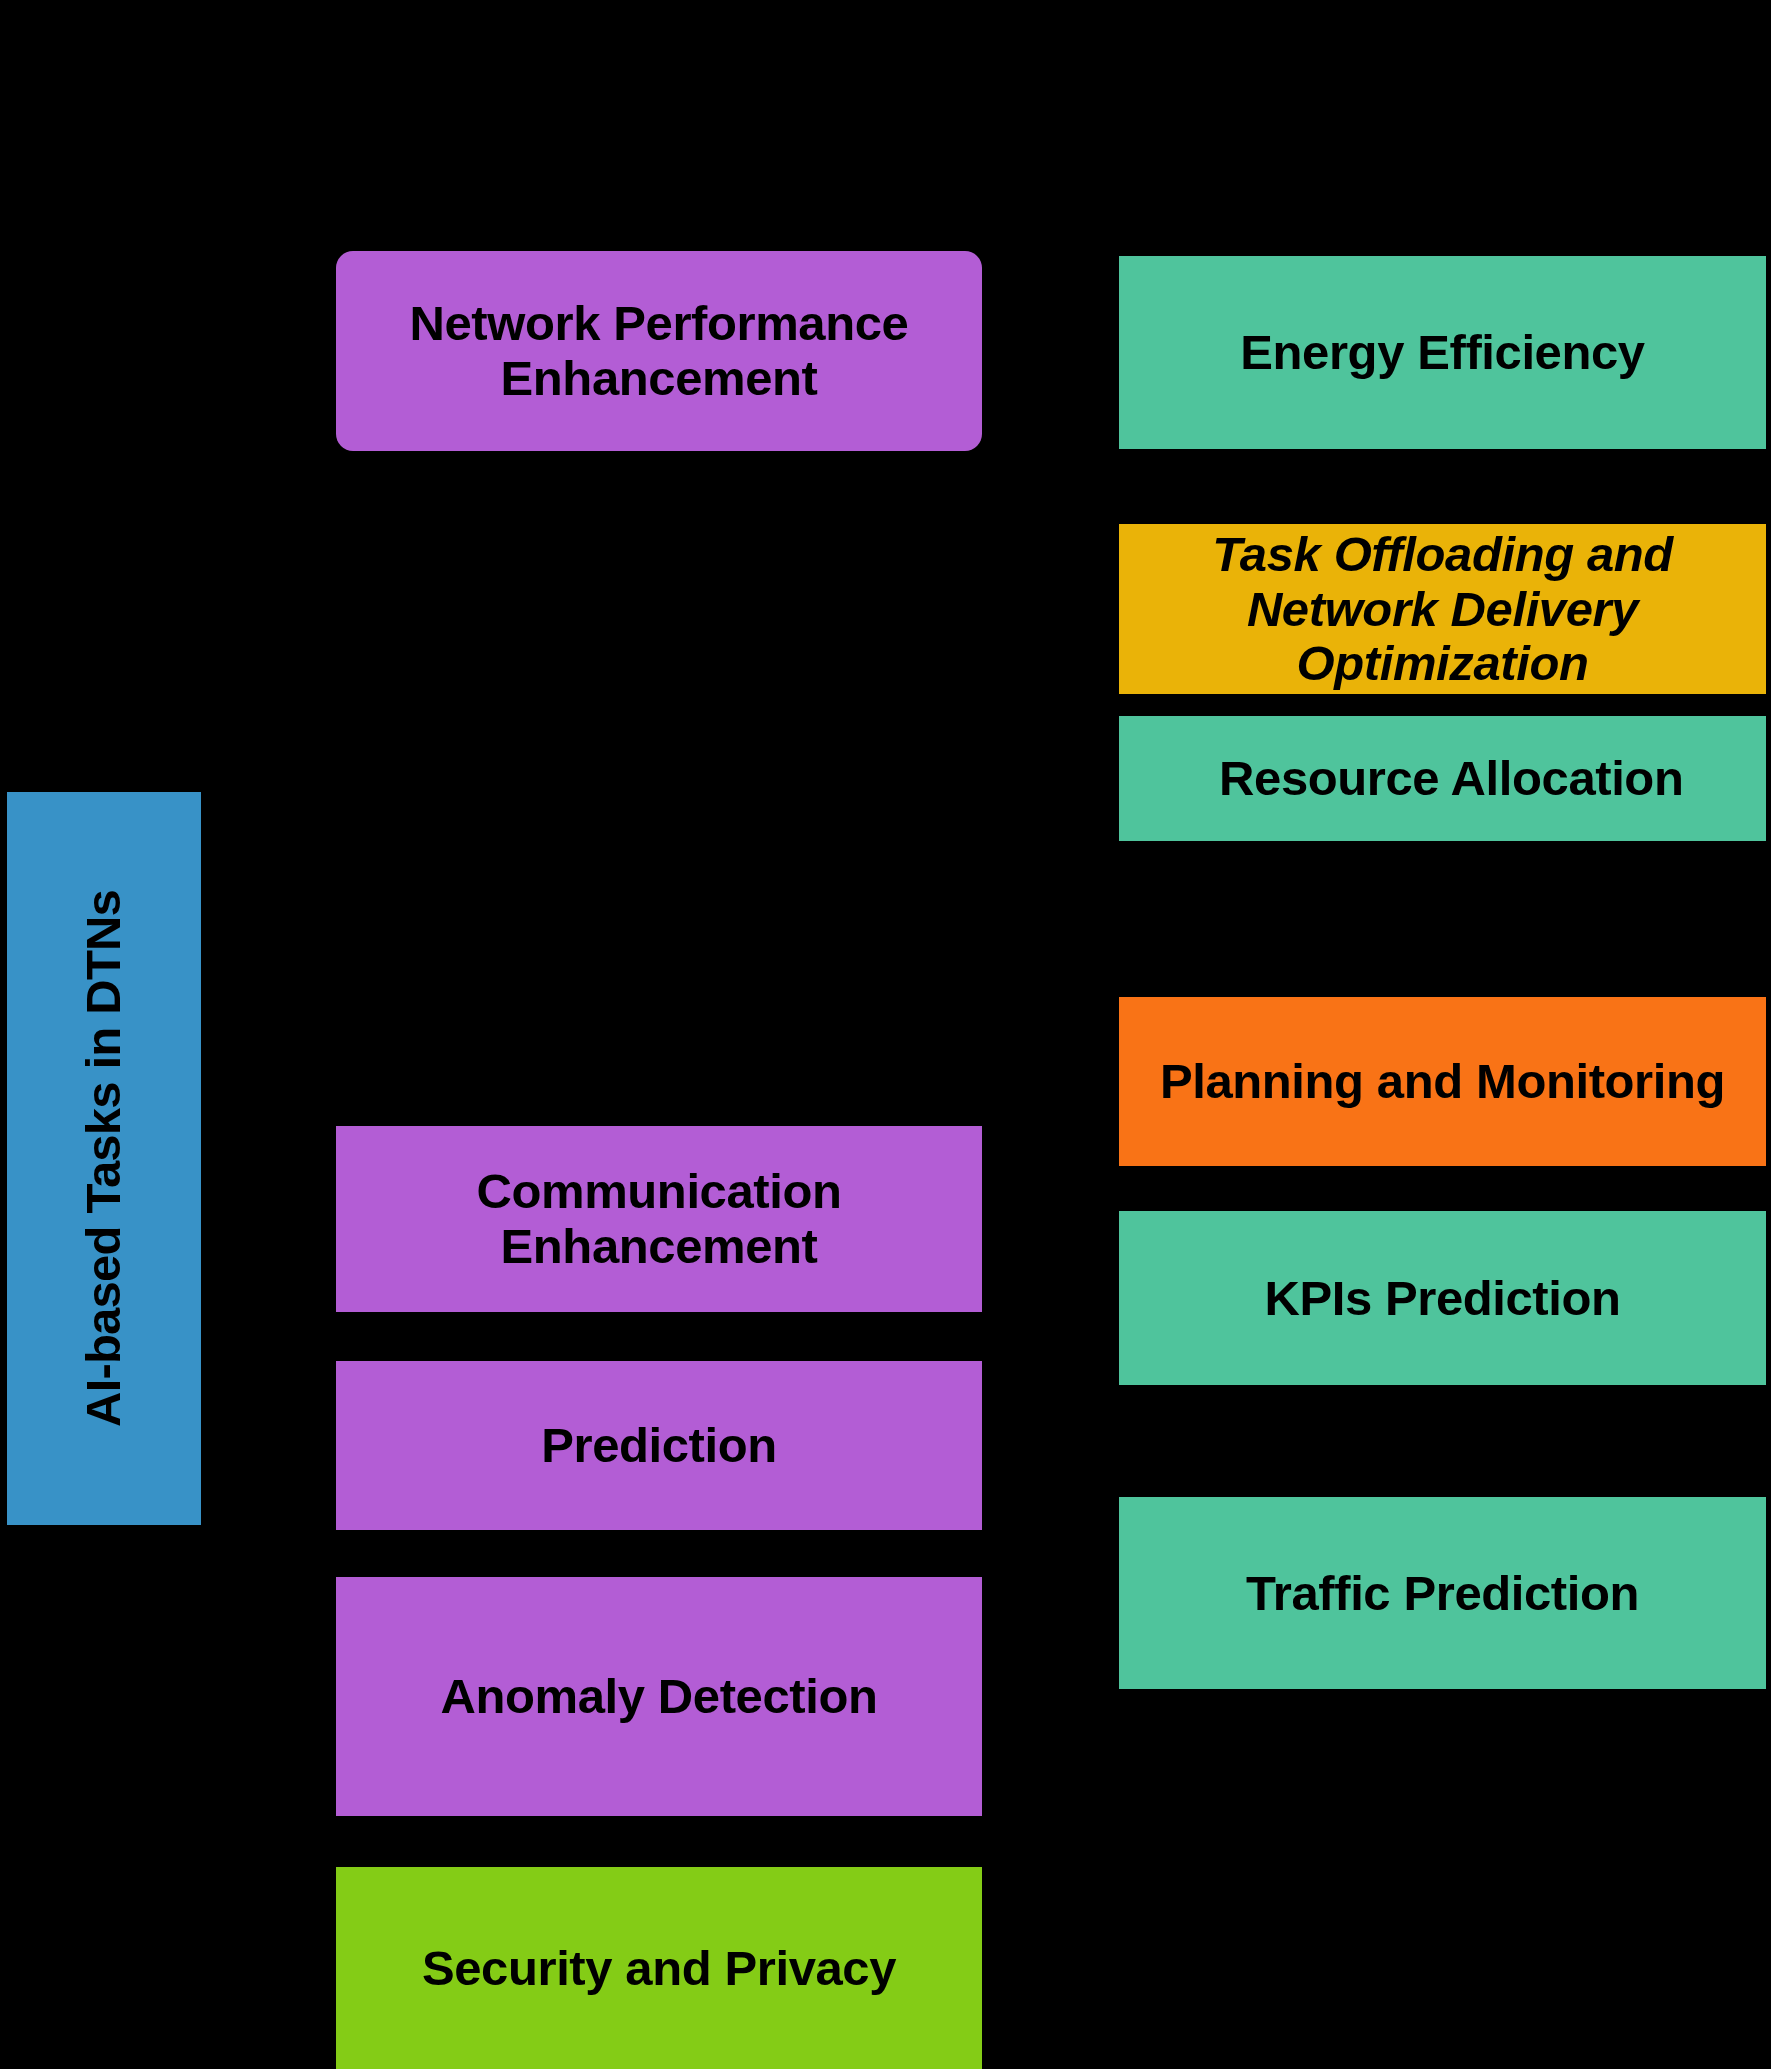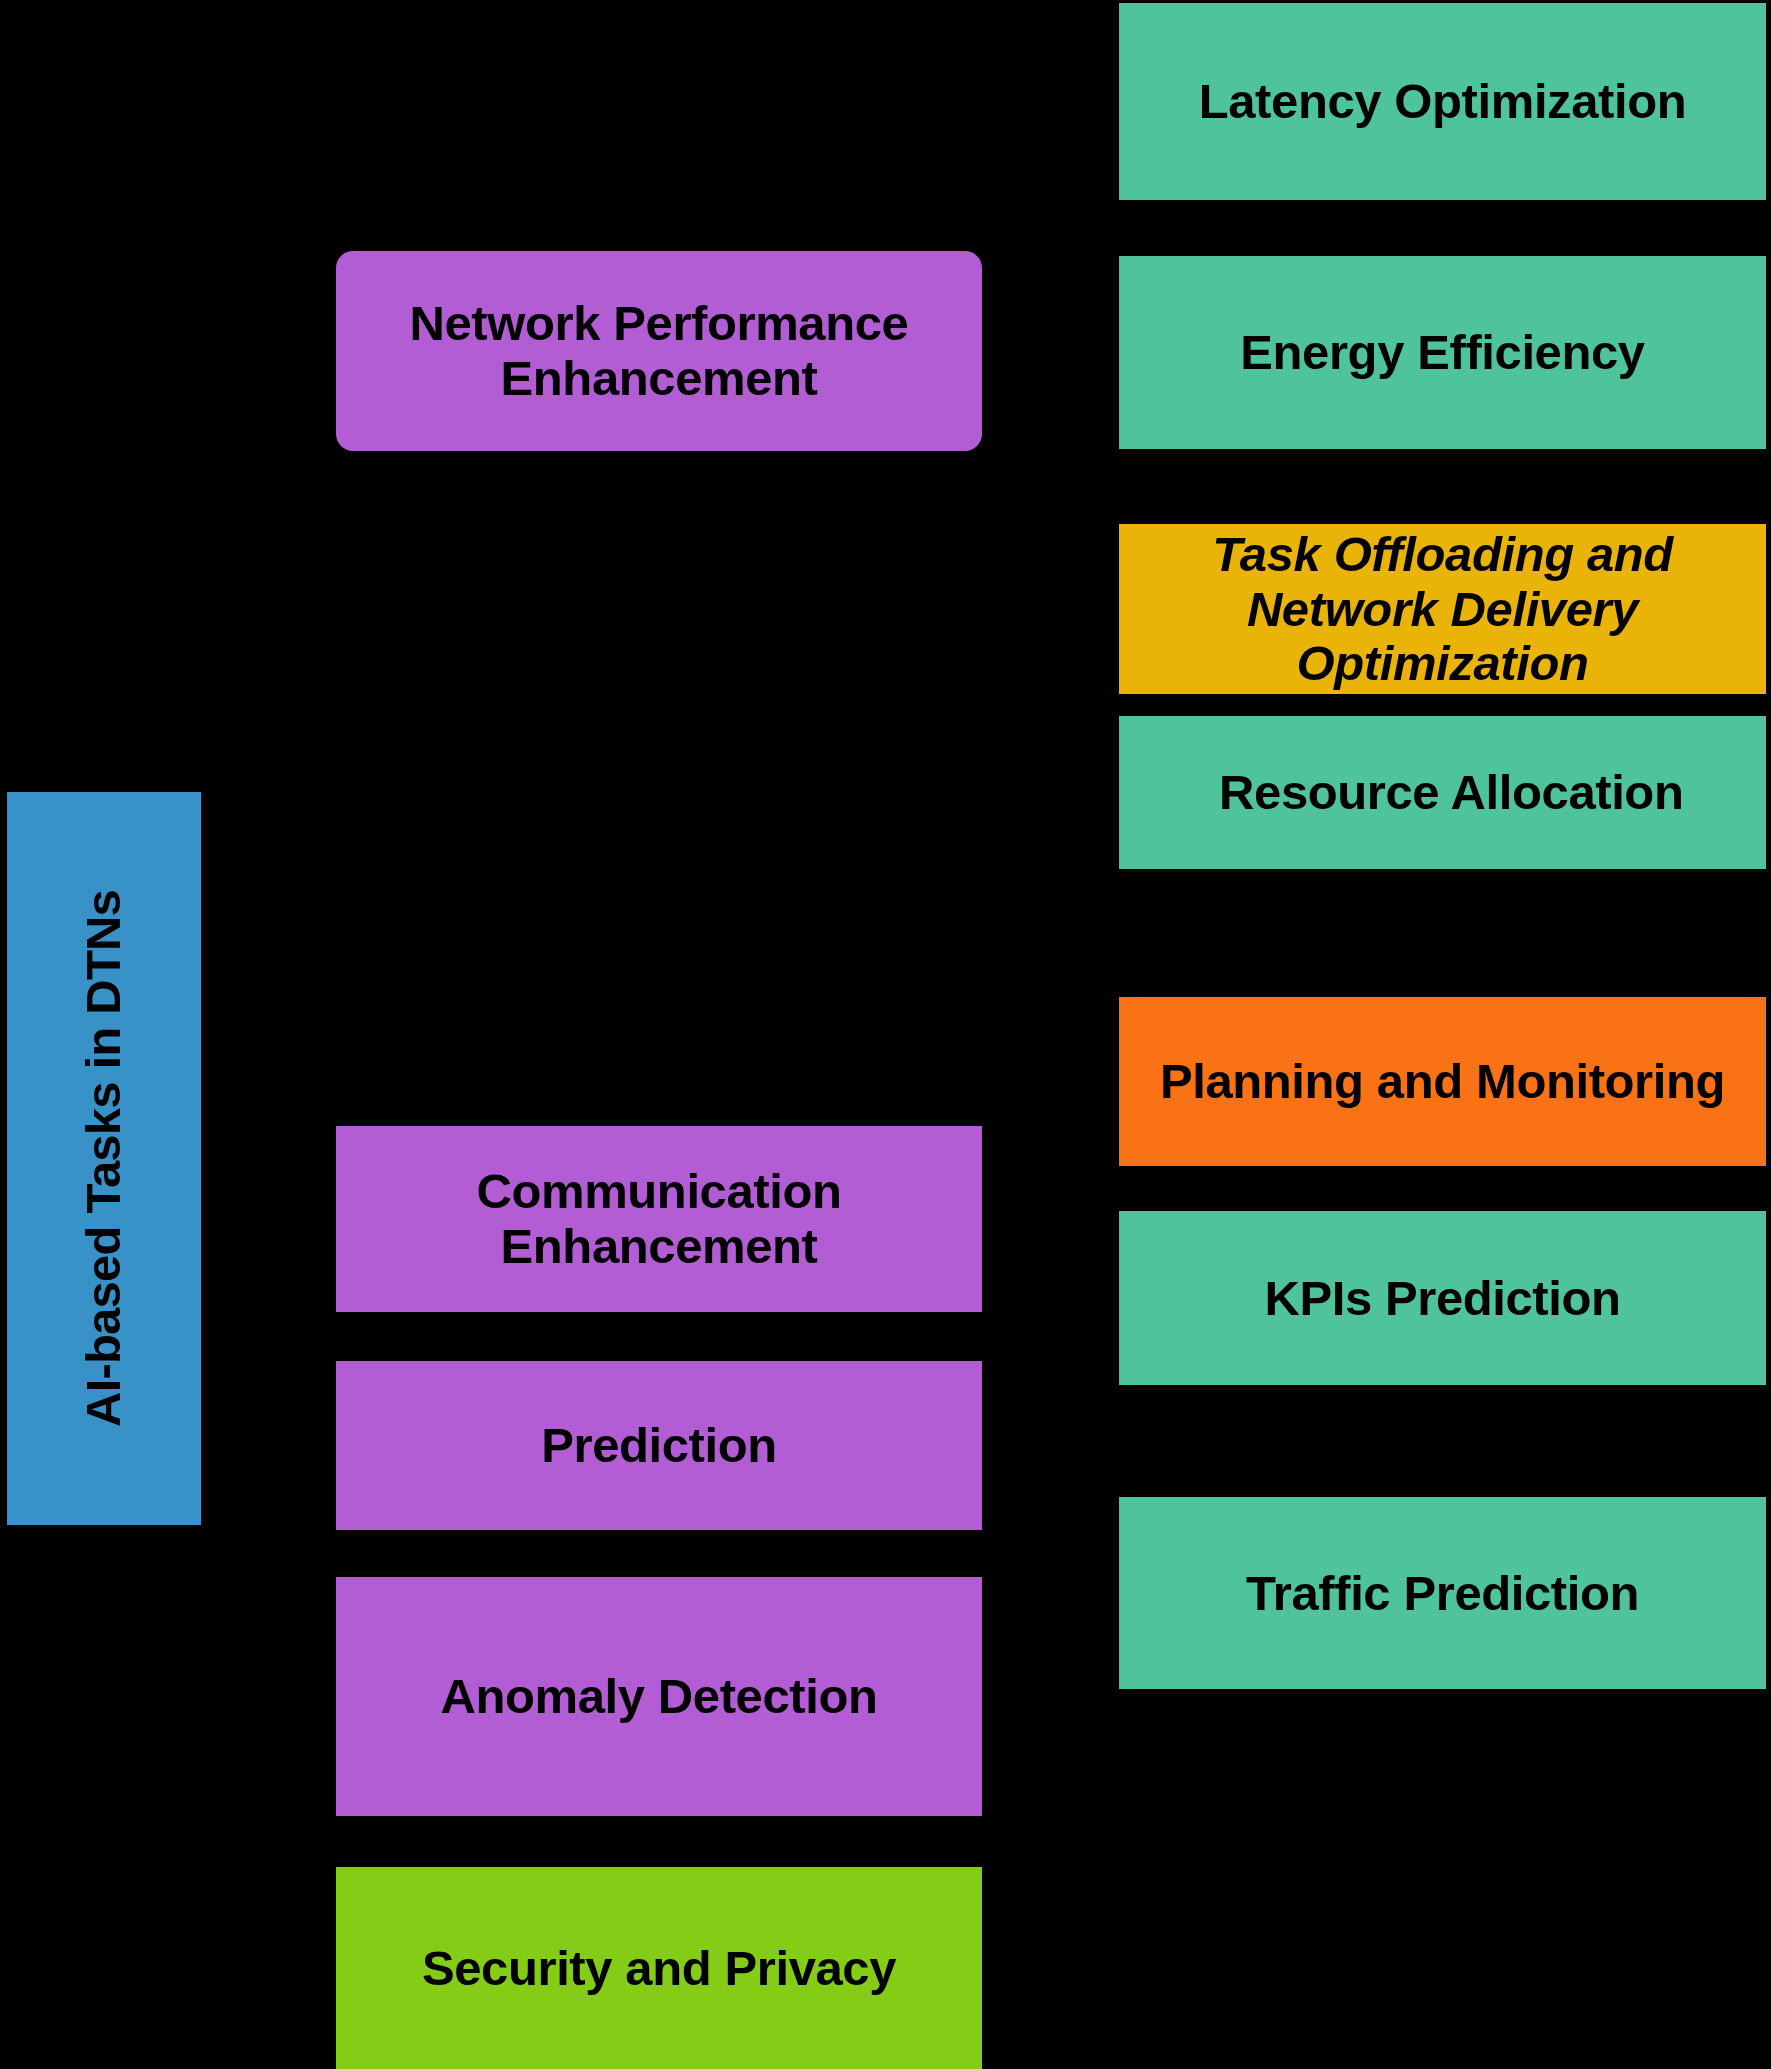--- a/index.html
+++ b/index.html
@@ -80,33 +80,30 @@
   </div>
 
   <div class="node cat-node" style="left: 336px; top: 1577px; width: 646px; height: 239px; background: rgb(179, 93, 213); color: rgb(0, 0, 0);">
     <span class="node-label" style="font-size: 49px;">Anomaly Detection</span>
   </div>
 
   <div class="node cat-node" style="left: 336px; top: 1867px; width: 646px; height: 202px; background: #84cc16; color: rgb(0, 0, 0);">
     <span class="node-label" style="font-size: 49px;">Security and Privacy</span>
   </div>
 
-  <div class="node task-node" style="left: 1119px; top: 2.5px; width: 647px; height: 197px; background: rgb(79, 196, 156); color: rgb(0, 0, 0);">
-    <span class="node-label" style="font-size: 49px;">Latency Optimization</span>
-  </div>
 
   <div class="node task-node" style="left: 1119px; top: 256px; width: 647px; height: 193px; background: rgb(79, 196, 156); color: rgb(0, 0, 0);">
     <span class="node-label" style="font-size: 49px;">Energy Efficiency</span>
   </div>
 
   <div class="node task-node" style="left: 1119px; top: 524px; width: 647px; height: 170px; background: #eab308; color: rgb(0, 0, 0); font-style: italic;">
     <span class="node-label" style="font-size: 49px;">Task Offloading and Network Delivery Optimization</span>
   </div>
 
-  <div class="node task-node" style="left: 1119px; top: 716px; width: 647px; height: 153px; background: rgb(79, 196, 156); color: rgb(0, 0, 0); padding-left: 29px;">
+  <div class="node task-node" style="left: 1119px; top: 716px; width: 647px; height: 125px; background: rgb(79, 196, 156); color: rgb(0, 0, 0); padding-left: 29px;">
     <span class="node-label" style="font-size: 49px;">Resource Allocation</span>
   </div>
 
   <div class="node task-node" style="left: 1119px; top: 997px; width: 647px; height: 169px; background: #f97316; color: rgb(0, 0, 0);">
     <span class="node-label" style="font-size: 49px;">Planning and Monitoring</span>
   </div>
 
   <div class="node task-node" style="left: 1119px; top: 1211px; width: 647px; height: 174px; background: rgb(79, 196, 156); color: rgb(0, 0, 0);">
     <span class="node-label" style="font-size: 49px;">KPIs Prediction</span>
   </div>

